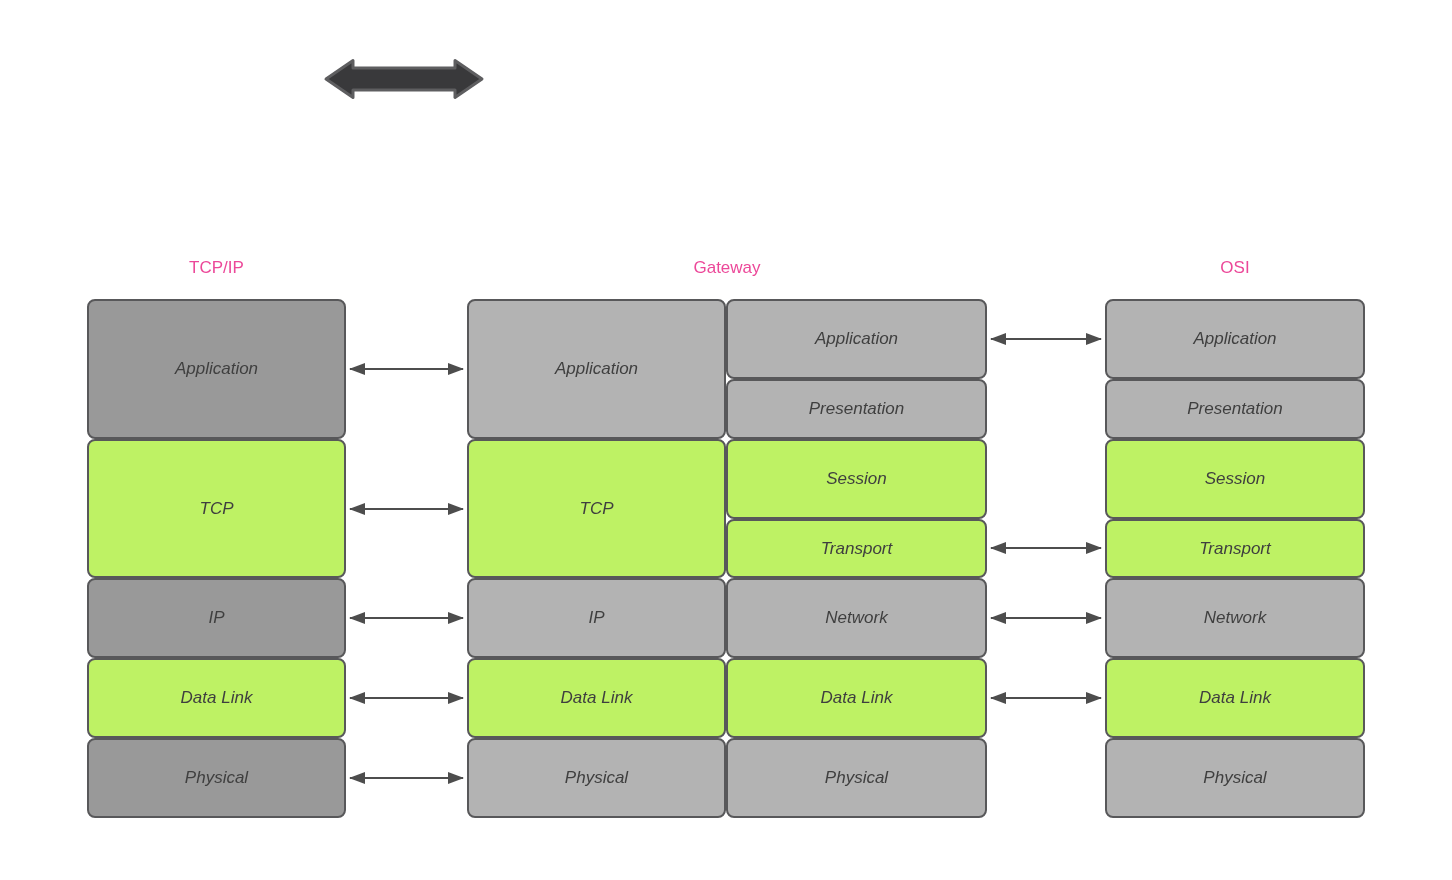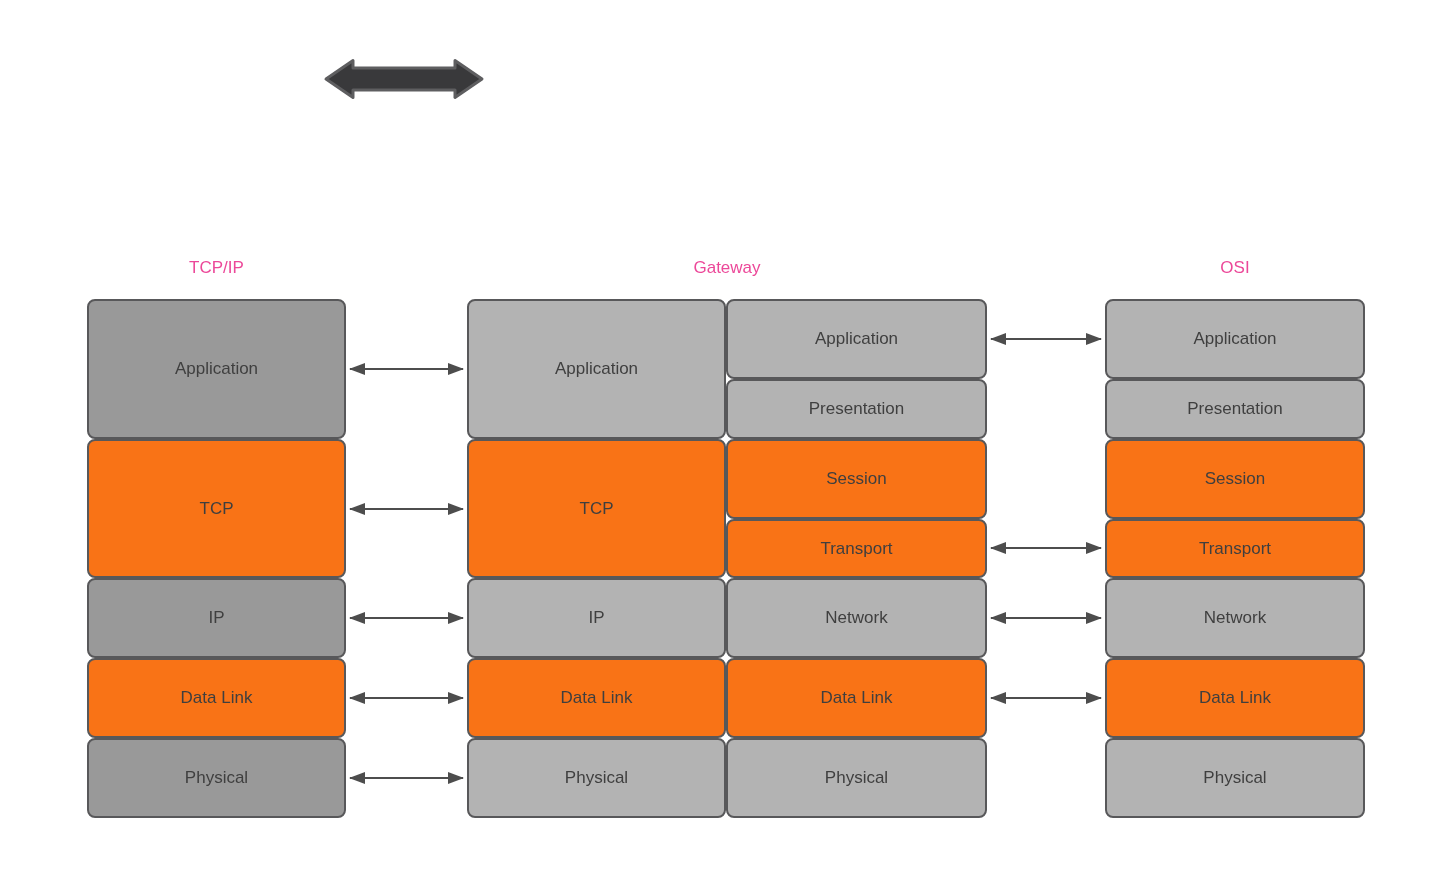--- a/index.html
+++ b/index.html
@@ -30,24 +30,25 @@
     position: absolute;
     box-sizing: border-box;
     border: 2px solid #58585a;
     border-radius: 8px;
     display: flex;
     align-items: center;
     justify-content: center;
     font-size: 17px;
     color: #3f3f3f;
     white-space: nowrap;
+    font-style: italic;
   }
   .dark  { background: #999999; }
   .light { background: #b3b3b3; }
-  .white { background: #f97316; }
+  .white { background: #bef264; }
 </style>
 </head>
 <body>
 
 <div class="canvas">
 
   <svg class="overlay" width="1452" height="880" viewBox="0 0 1452 880" xmlns="http://www.w3.org/2000/svg">
     <defs>
       <marker id="ah" viewBox="0 0 16 12" markerWidth="16" markerHeight="12" refX="15" refY="6" orient="auto-start-reverse" markerUnits="userSpaceOnUse">
         <path d="M0,0 L16,6 L0,12 Z" fill="#4d4d4d"></path>

